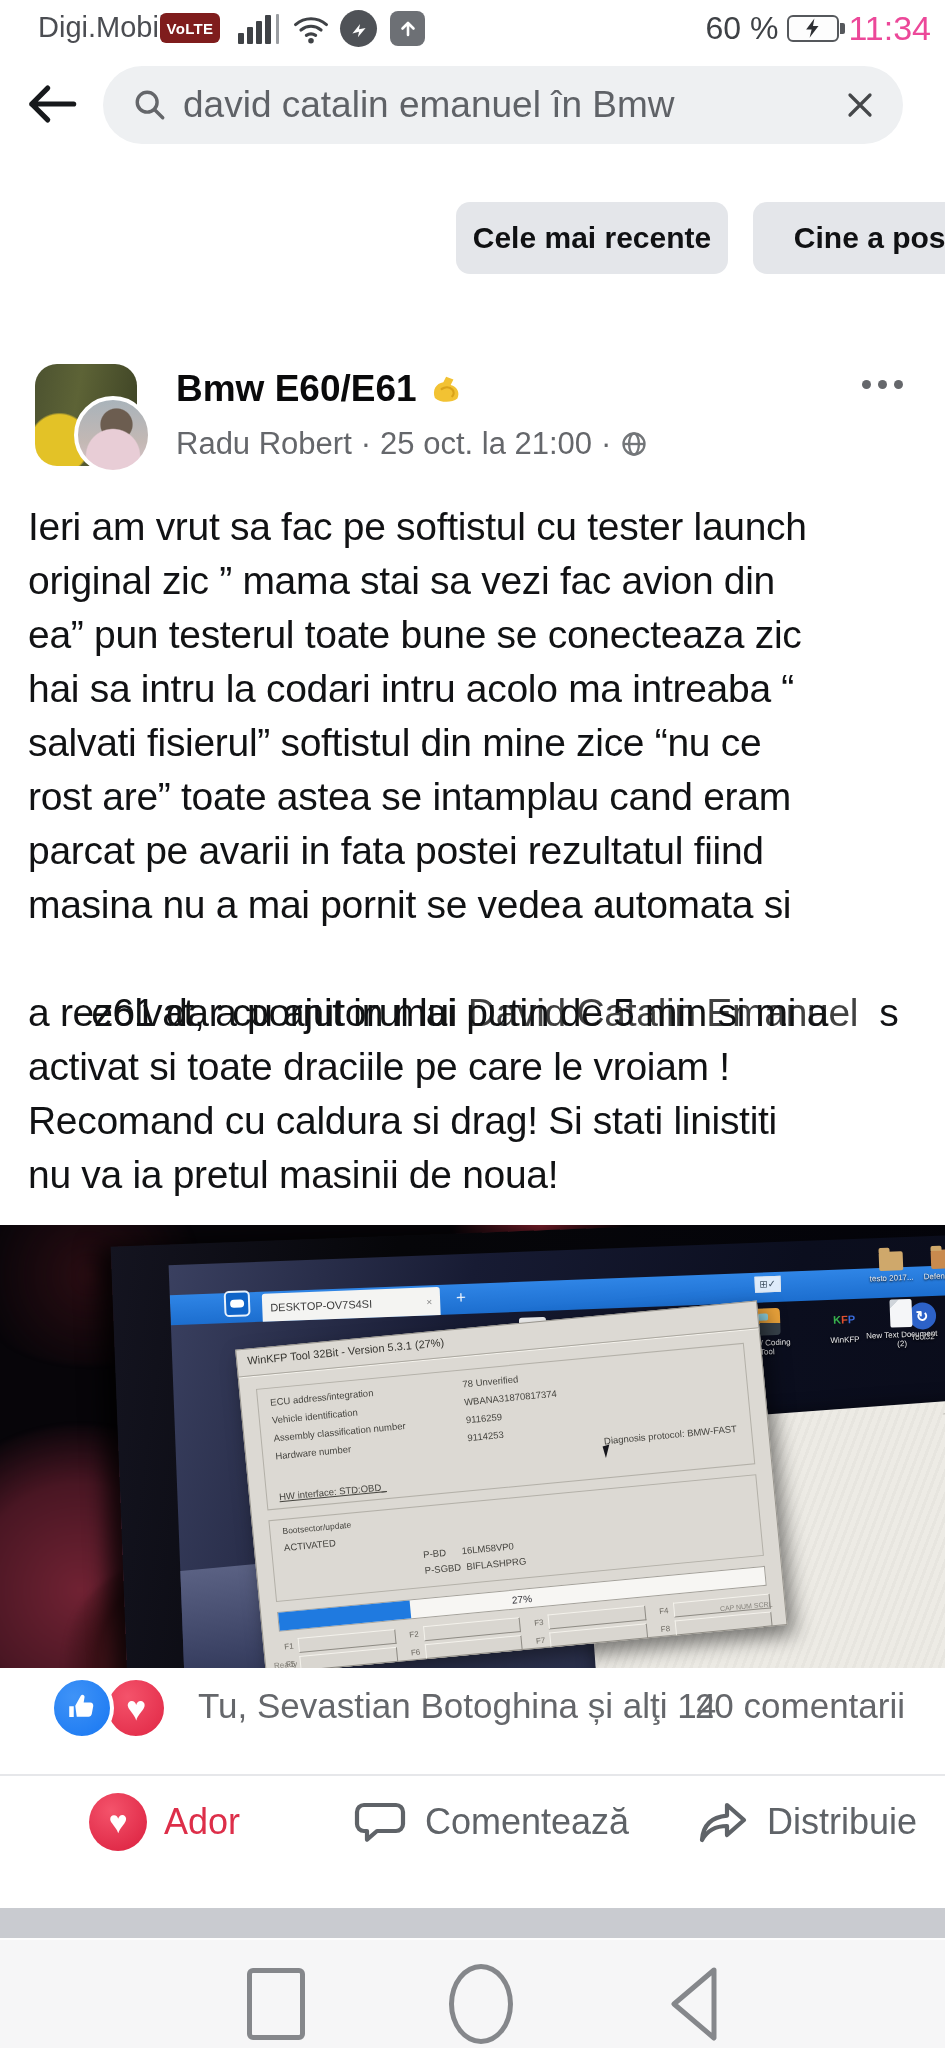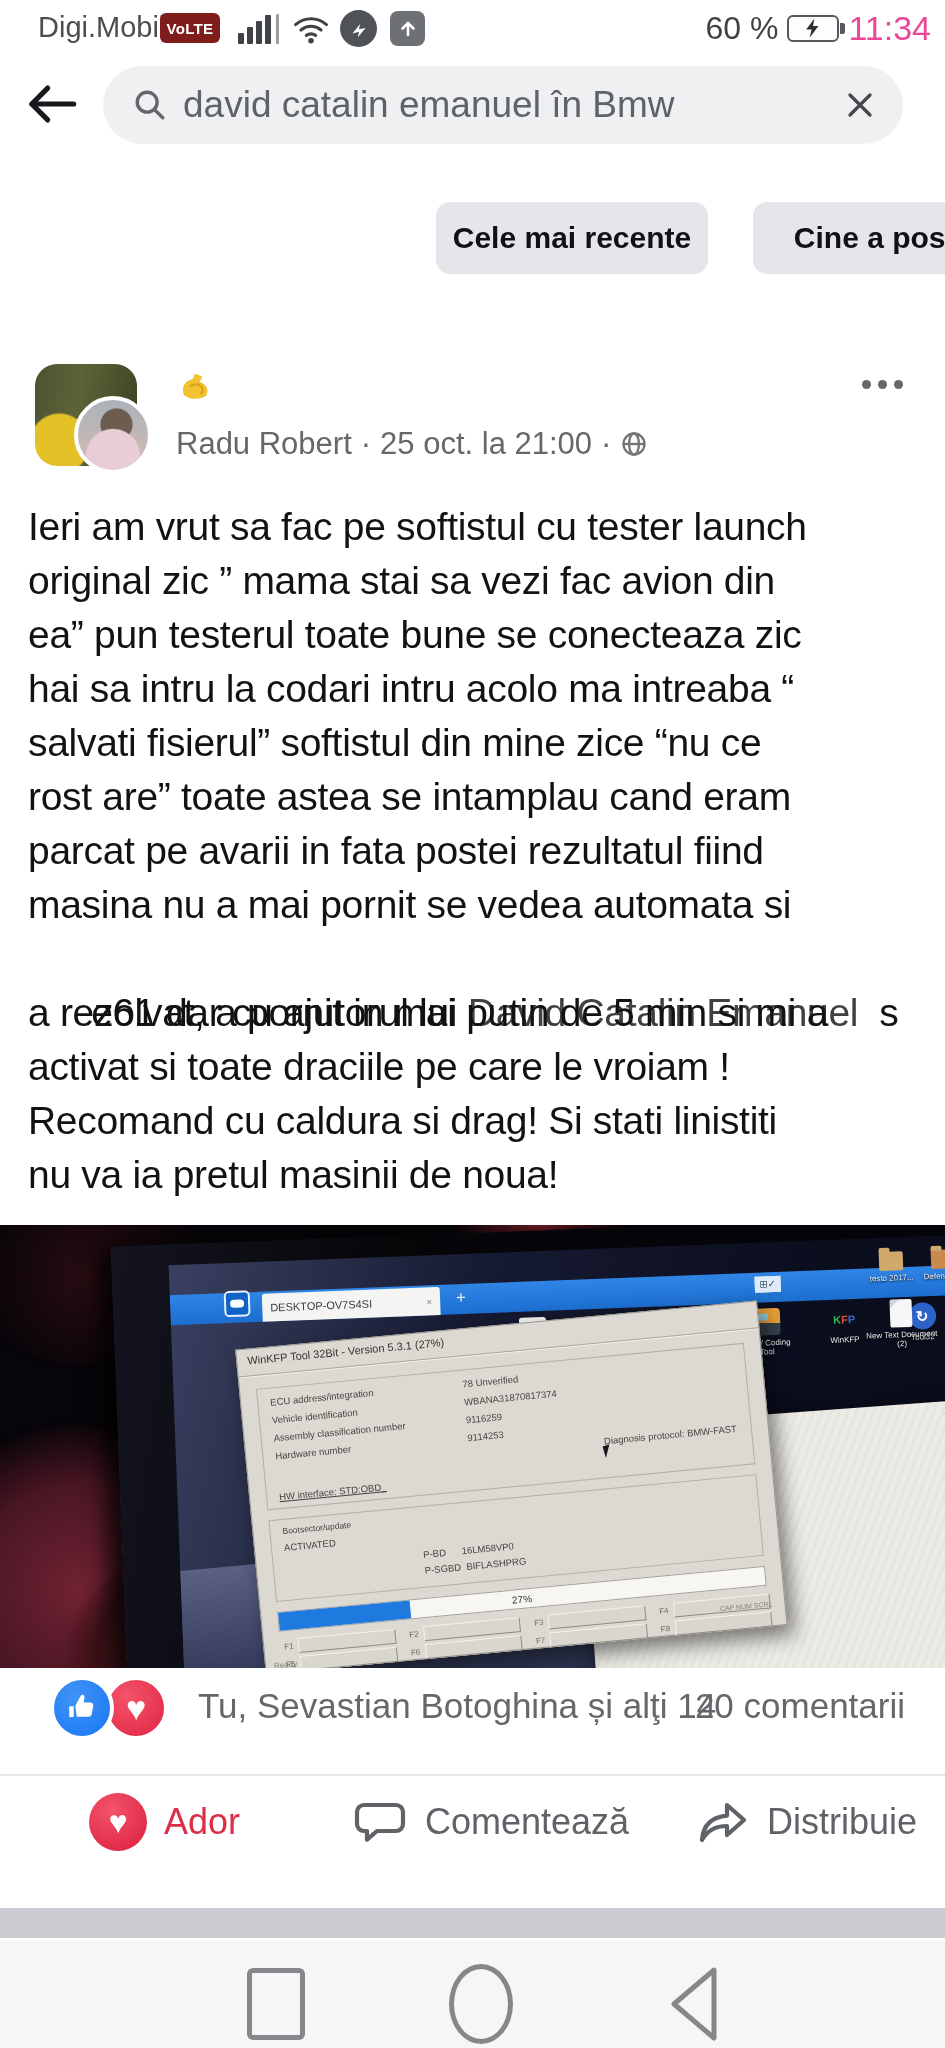--- a/index.html
+++ b/index.html
@@ -192,26 +192,27 @@
         </svg>
     </span>
     <span class="search-query">david catalin emanuel în Bmw</span>
     <span class="search-x">
       <svg width="30" height="30" viewBox="0 0 24 24" stroke="currentColor" stroke-width="2.6" stroke-linecap="round">
           <path d="M4 4 L20 20 M20 4 L4 20"></path>
         </svg>
     </span>
   </div>
 
-  <div class="chip" style="left:436px;width:272px">Cele mai recente</div>
+  <div class="chip" style="left:456px;width:272px">Cele mai recente</div>
   <div class="chip" style="left:753px;width:270px">Cine a postat</div>
 
   <div class="avatar-sq"></div>
   <div class="avatar-ci"></div>
   <div class="group-title">
+    <span>Bmw E60/E61</span>
     <span>
       <svg width="36" height="36" viewBox="0 0 32 32">
           <path d="M7 24 c-2.5-7 1-13 7.5-14 l2.5-5 6.5 2.5 -2.5 5 c6 1.5 8.5 7 6 12 c-5 4-15 4-20-0.5 z" fill="#f2c233"></path>
           <path d="M13 16 c3-2 7-2 9.5 0.5 c1.5 1.8 1.5 4.5 0 6" fill="none" stroke="#d9a21a" stroke-width="2" stroke-linecap="round"></path>
         </svg>
     </span>
   </div>
   <div class="post-sub">
     <b>Radu Robert</b>
     <span>·</span>

